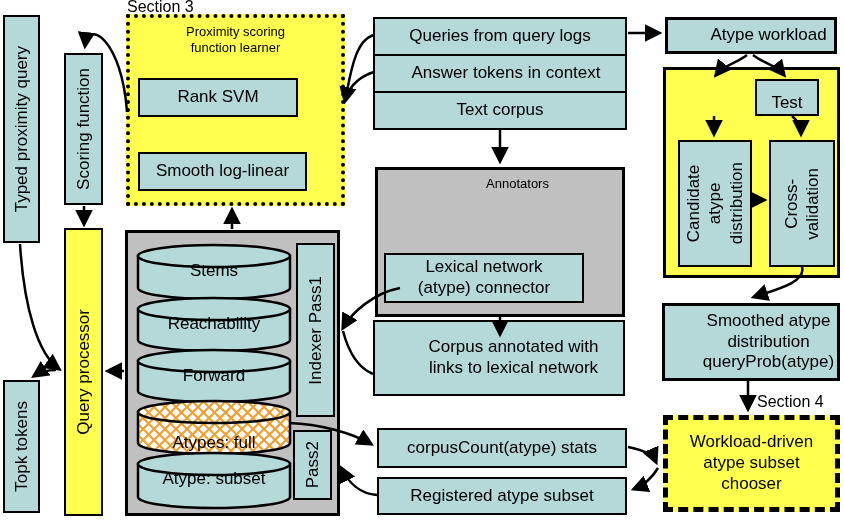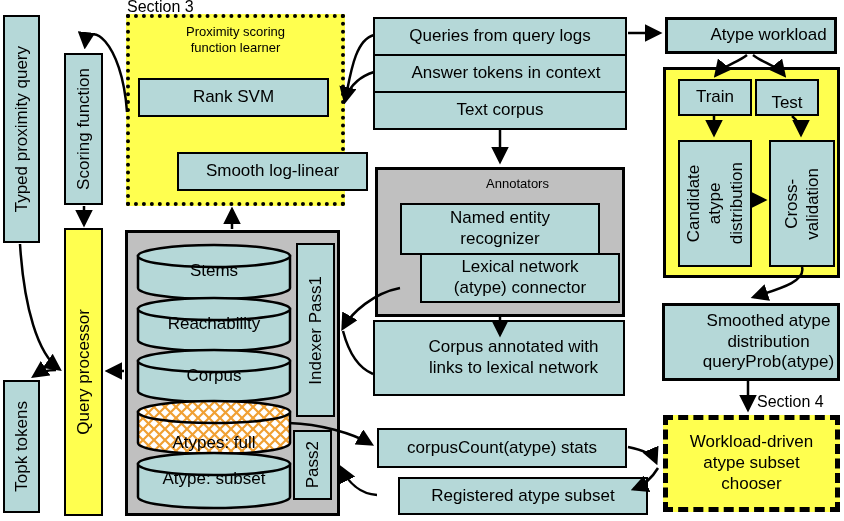--- a/index.html
+++ b/index.html
@@ -44,82 +44,75 @@
   </div>
   <div class="bx blue" style="left:3px;top:380px;width:37px;height:133px;">
     <span class="vtext">Topk tokens</span>
   </div>
 
   <div class="freelabel" style="left:127px;top:-2px;">Section 3</div>
   <div class="bx yellow dotted container-top" style="left:126px;top:14px;width:219px;height:192px;">
     <span class="title-pad">Proximity scoring
 function learner</span>
   </div>
-  <div class="bx blue" style="left:138px;top:78px;width:191px;height:39px;border-width:2px;">
+  <div class="bx blue" style="left:138px;top:78px;width:160px;height:39px;border-width:2px;">
     <span>Rank SVM</span>
   </div>
-  <div class="bx blue" style="left:138px;top:152px;width:191px;height:39px;border-width:2px;margin-left:39px;">
+  <div class="bx blue" style="left:138px;top:152px;width:169px;height:39px;border-width:2px;">
     <span>Smooth log-linear</span>
   </div>
 
   <div class="bx blue" style="left:373px;top:17px;width:254px;height:39px;">
     <span>Queries from query logs</span>
   </div>
   <div class="bx blue" style="left:373px;top:54px;width:254px;height:39px;padding-left:12px;">
     <span>Answer tokens in context</span>
   </div>
   <div class="bx blue" style="left:373px;top:91px;width:254px;height:39px;">
     <span>Text corpus</span>
   </div>
 
   <div class="bx gray thick container-top" style="left:375px;top:167px;width:250px;height:150px;">
     <span class="title-pad">Annotators</span>
   </div>
-  <div class="bx blue" style="left:400px;top:203px;width:200px;height:52px;">
-    <span>Named entity
-recognizer</span>
-  </div>
-  <div class="bx blue" style="left:420px;top:253px;width:200px;height:50px;">
+  <div class="bx blue" style="left:384px;top:253px;width:200px;height:50px;">
     <span>Lexical network
 (atype) connector</span>
   </div>
 
   <div class="bx blue" style="left:373px;top:320px;width:252px;height:76px;padding-left:29px;">
     <span>Corpus annotated with
 links to lexical network</span>
   </div>
 
   <div class="bx blue" style="left:377px;top:428px;width:250px;height:40px;">
     <span>corpusCount(atype) stats</span>
   </div>
-  <div class="bx blue" style="left:377px;top:477px;width:250px;height:38px;margin-left:21px;">
+  <div class="bx blue" style="left:377px;top:477px;width:250px;height:38px;">
     <span>Registered atype subset</span>
   </div>
 
   <div class="bx gray thick" style="left:125px;top:230px;width:215px;height:286px;"></div>
   <div class="bx blue" style="left:296px;top:243px;width:39px;height:174px;">
     <span class="vtext">Indexer Pass1</span>
   </div>
   <div class="bx blue" style="left:293px;top:430px;width:39px;height:70px;">
     <span class="vtext">Pass2</span>
   </div>
 
   <div class="cyl-label" style="top:261px;">Stems</div>
   <div class="cyl-label" style="top:314px;">Reachability</div>
-  <div class="cyl-label" style="top:366px;">Corpus</div>
+  <div class="cyl-label" style="top:366px;">Forward</div>
   <div class="cyl-label" style="top:433px;">Atypes: full</div>
   <div class="cyl-label" style="top:469px;">Atype: subset</div>
 
   <div class="bx blue thick" style="left:665px;top:17px;width:172px;height:37px;">
     <span>Atype workload</span>
   </div>
   <div class="bx yellow thick" style="left:663px;top:67px;width:177px;height:211px;"></div>
-  <div class="bx blue" style="left:678px;top:79px;width:74px;height:37px;">
-    <span>Train</span>
-  </div>
   <div class="bx blue" style="left:755px;top:79px;width:64px;height:37px;align-items:flex-end;">
     <span>Test</span>
   </div>
   <div class="bx blue" style="left:678px;top:140px;width:74px;height:127px;">
     <span class="vtext">Candidate
 atype
 distribution</span>
   </div>
   <div class="bx blue" style="left:769px;top:140px;width:66px;height:127px;">
     <span class="vtext">Cross-

